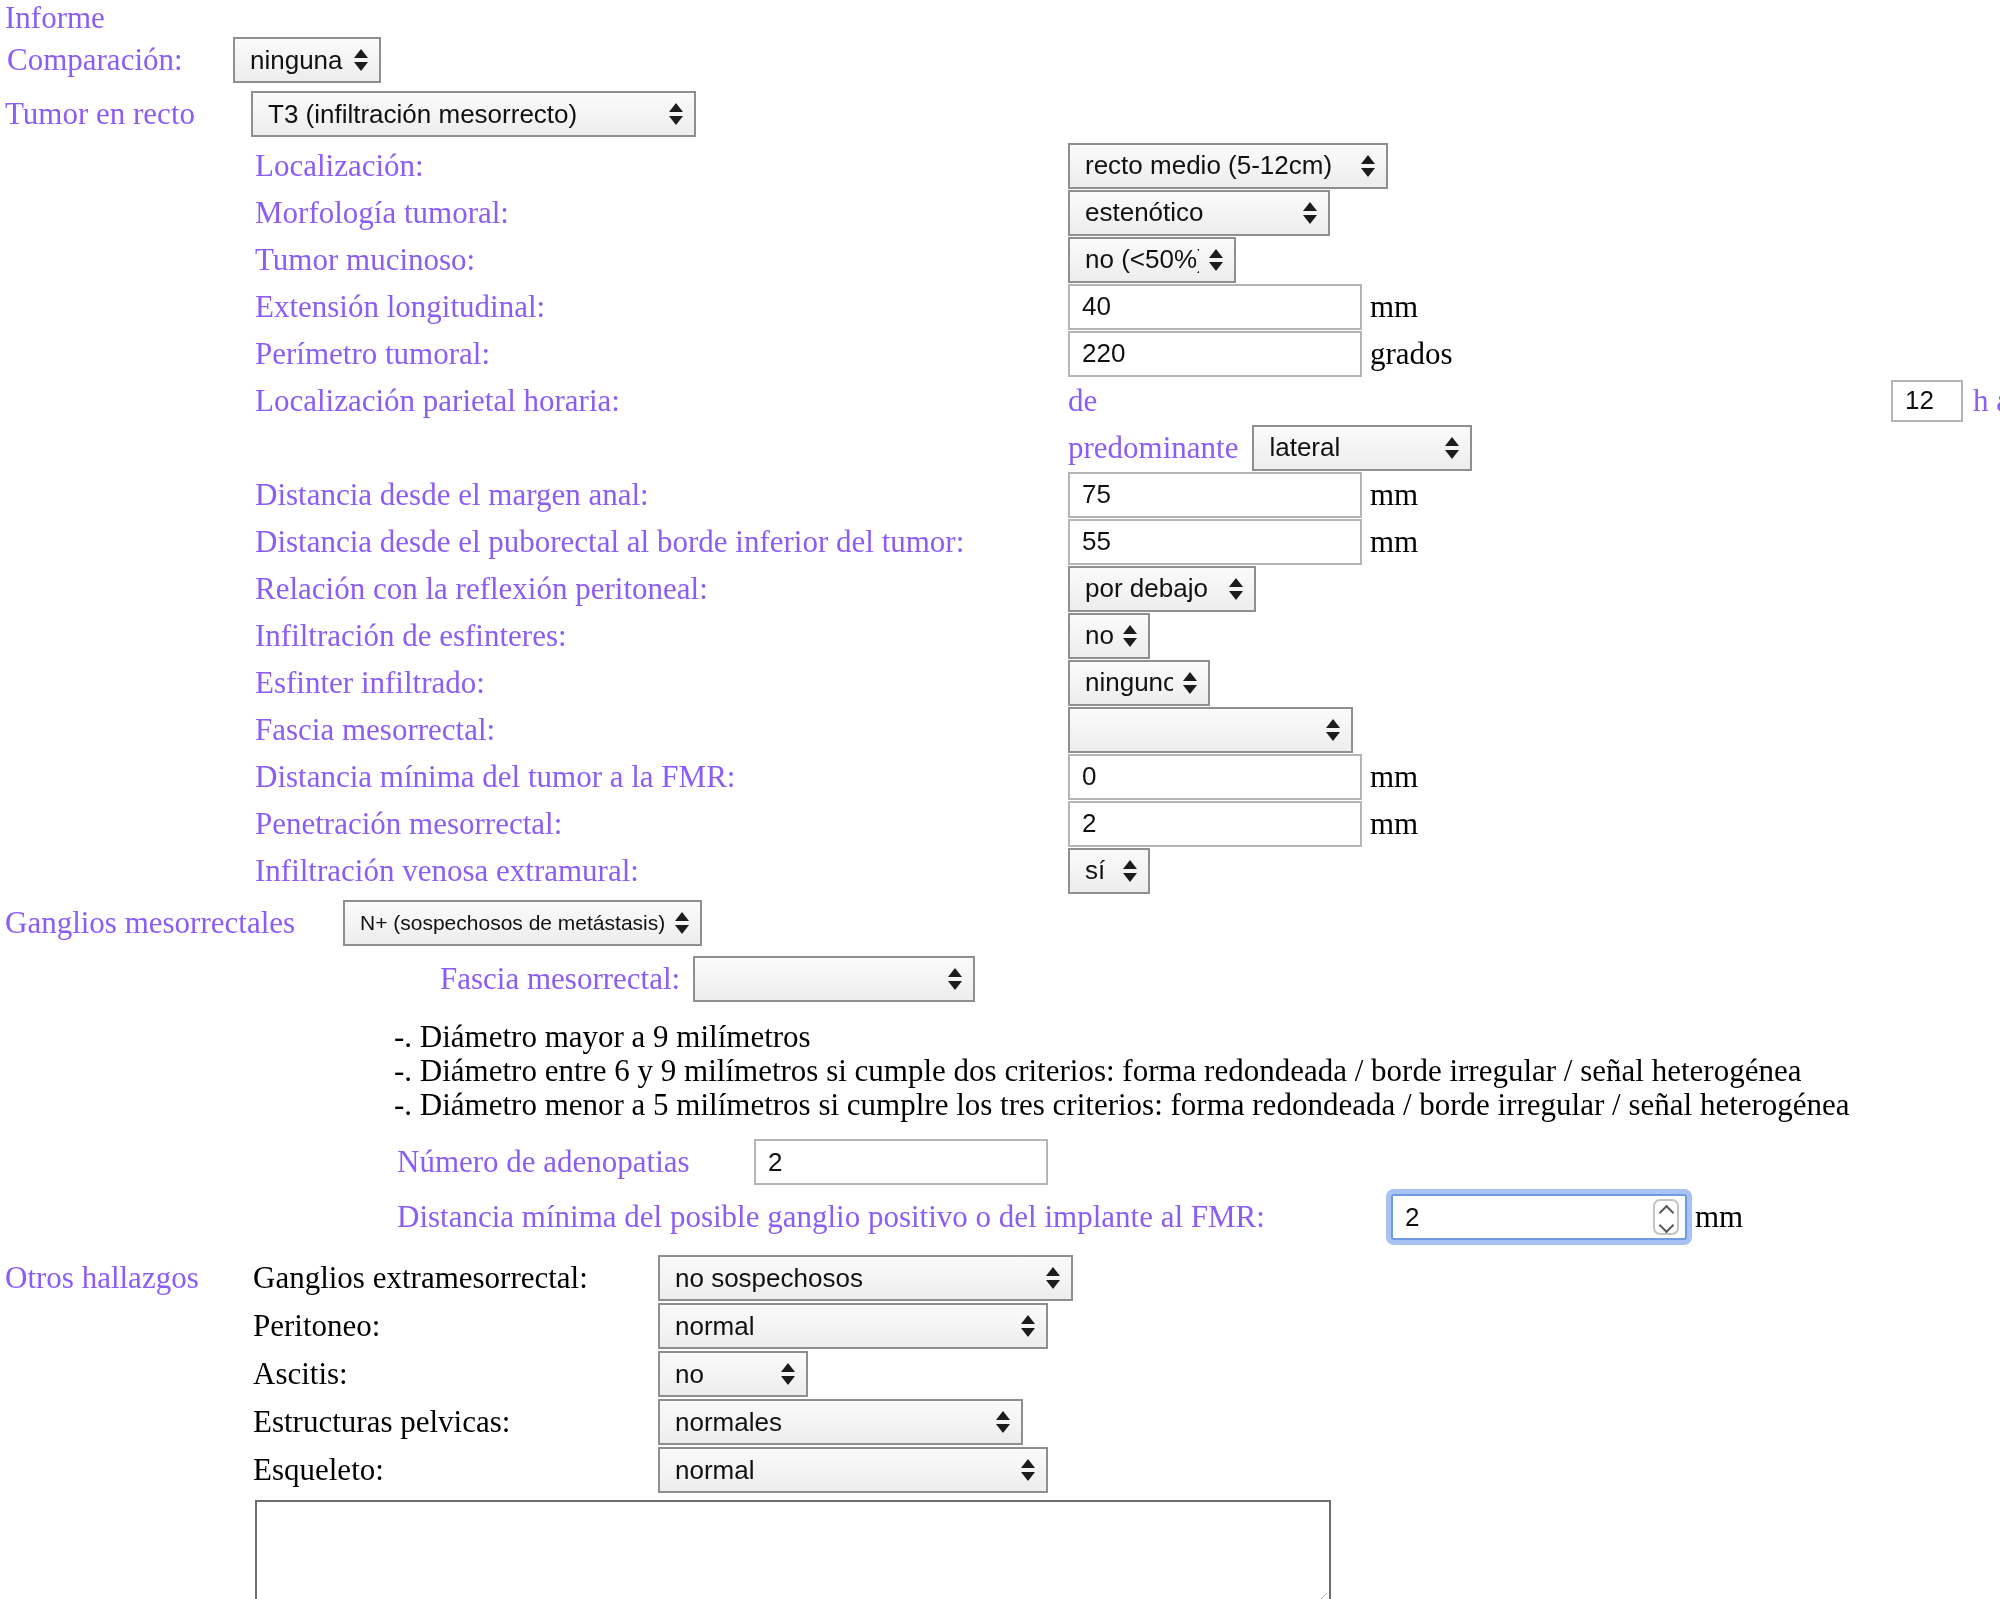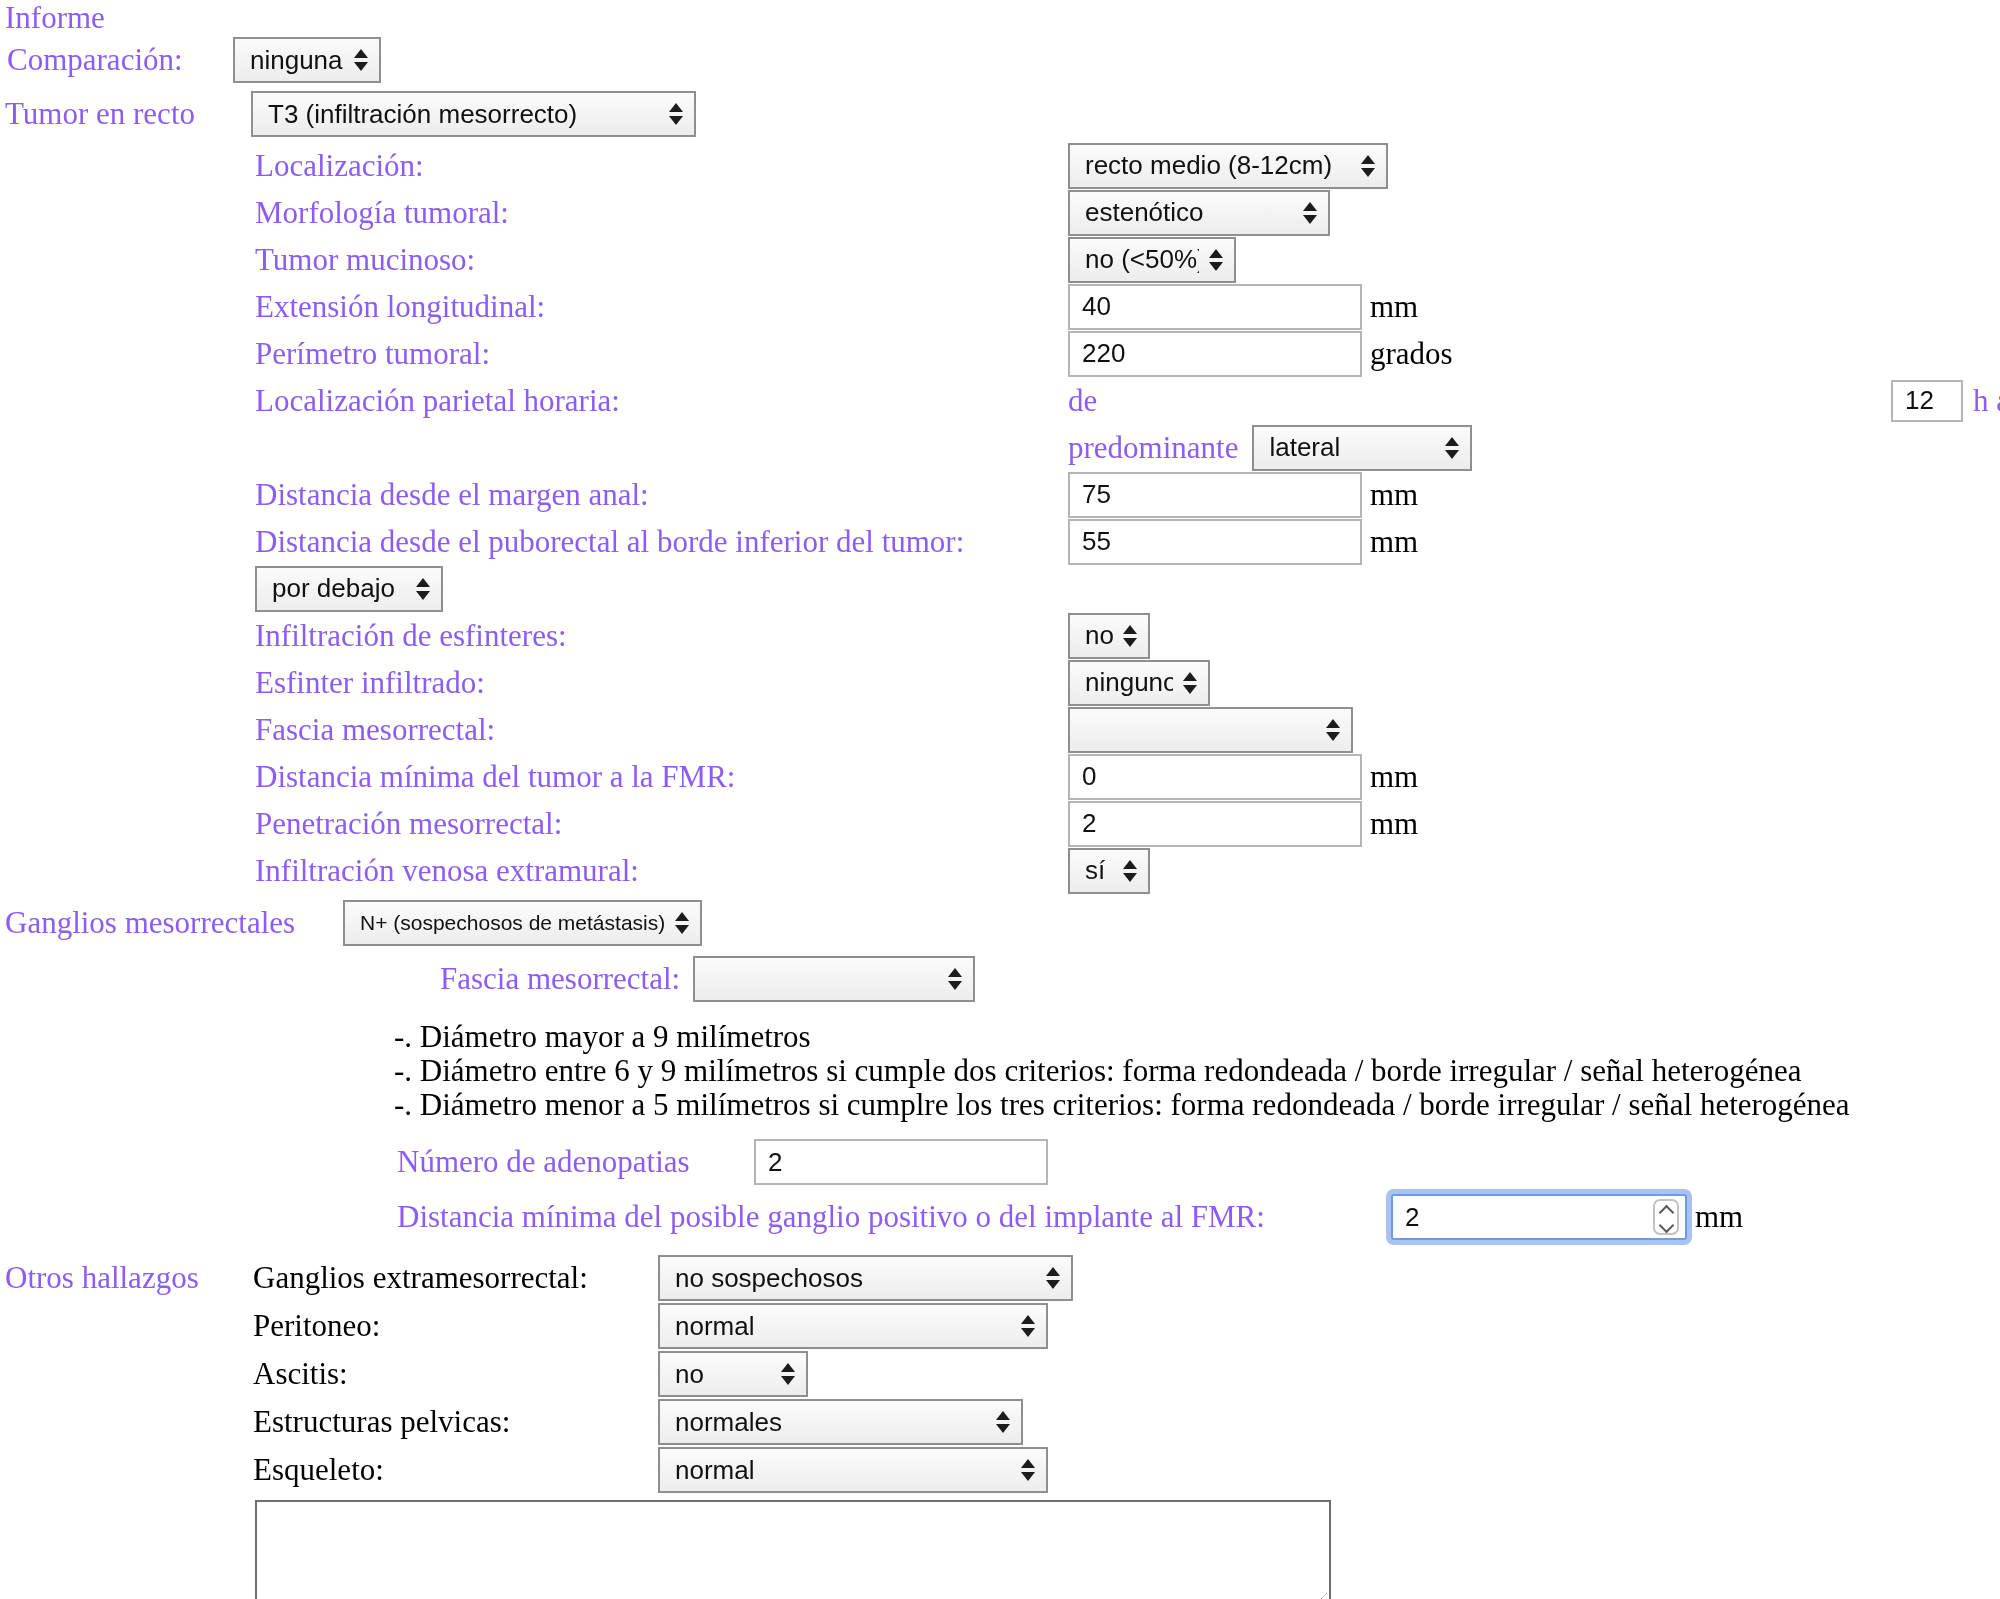--- a/index.html
+++ b/index.html
@@ -103,21 +103,21 @@
     <span class="lab">Tumor en recto</span>
     <div class="sel w445">
       <span class="sv">T3 (infiltración mesorrecto)</span>
       <span class="arr"></span>
     </div>
   </div>
 
   <div class="r sub">
     <span class="lab">Localización:</span>
     <div class="sel w320">
-      <span class="sv">recto medio (8-12cm)</span>
+      <span class="sv">recto medio (5-12cm)</span>
       <span class="arr"></span>
     </div>
   </div>
 
   <div class="r sub">
     <span class="lab">Morfología tumoral:</span>
     <div class="sel w262">
       <span class="sv">estenótico</span>
       <span class="arr"></span>
     </div>
@@ -167,20 +167,21 @@
     <span class="unit">mm</span>
   </div>
 
   <div class="r sub">
     <span class="lab">Distancia desde el puborectal al borde inferior del tumor:</span>
     <input class="ti" value="55" style="">
     <span class="unit">mm</span>
   </div>
 
   <div class="r sub">
+    <span class="lab">Relación con la reflexión peritoneal:</span>
     <div class="sel w188">
       <span class="sv">por debajo</span>
       <span class="arr"></span>
     </div>
   </div>
 
   <div class="r sub">
     <span class="lab">Infiltración de esfinteres:</span>
     <div class="sel w82">
       <span class="sv">no</span>

